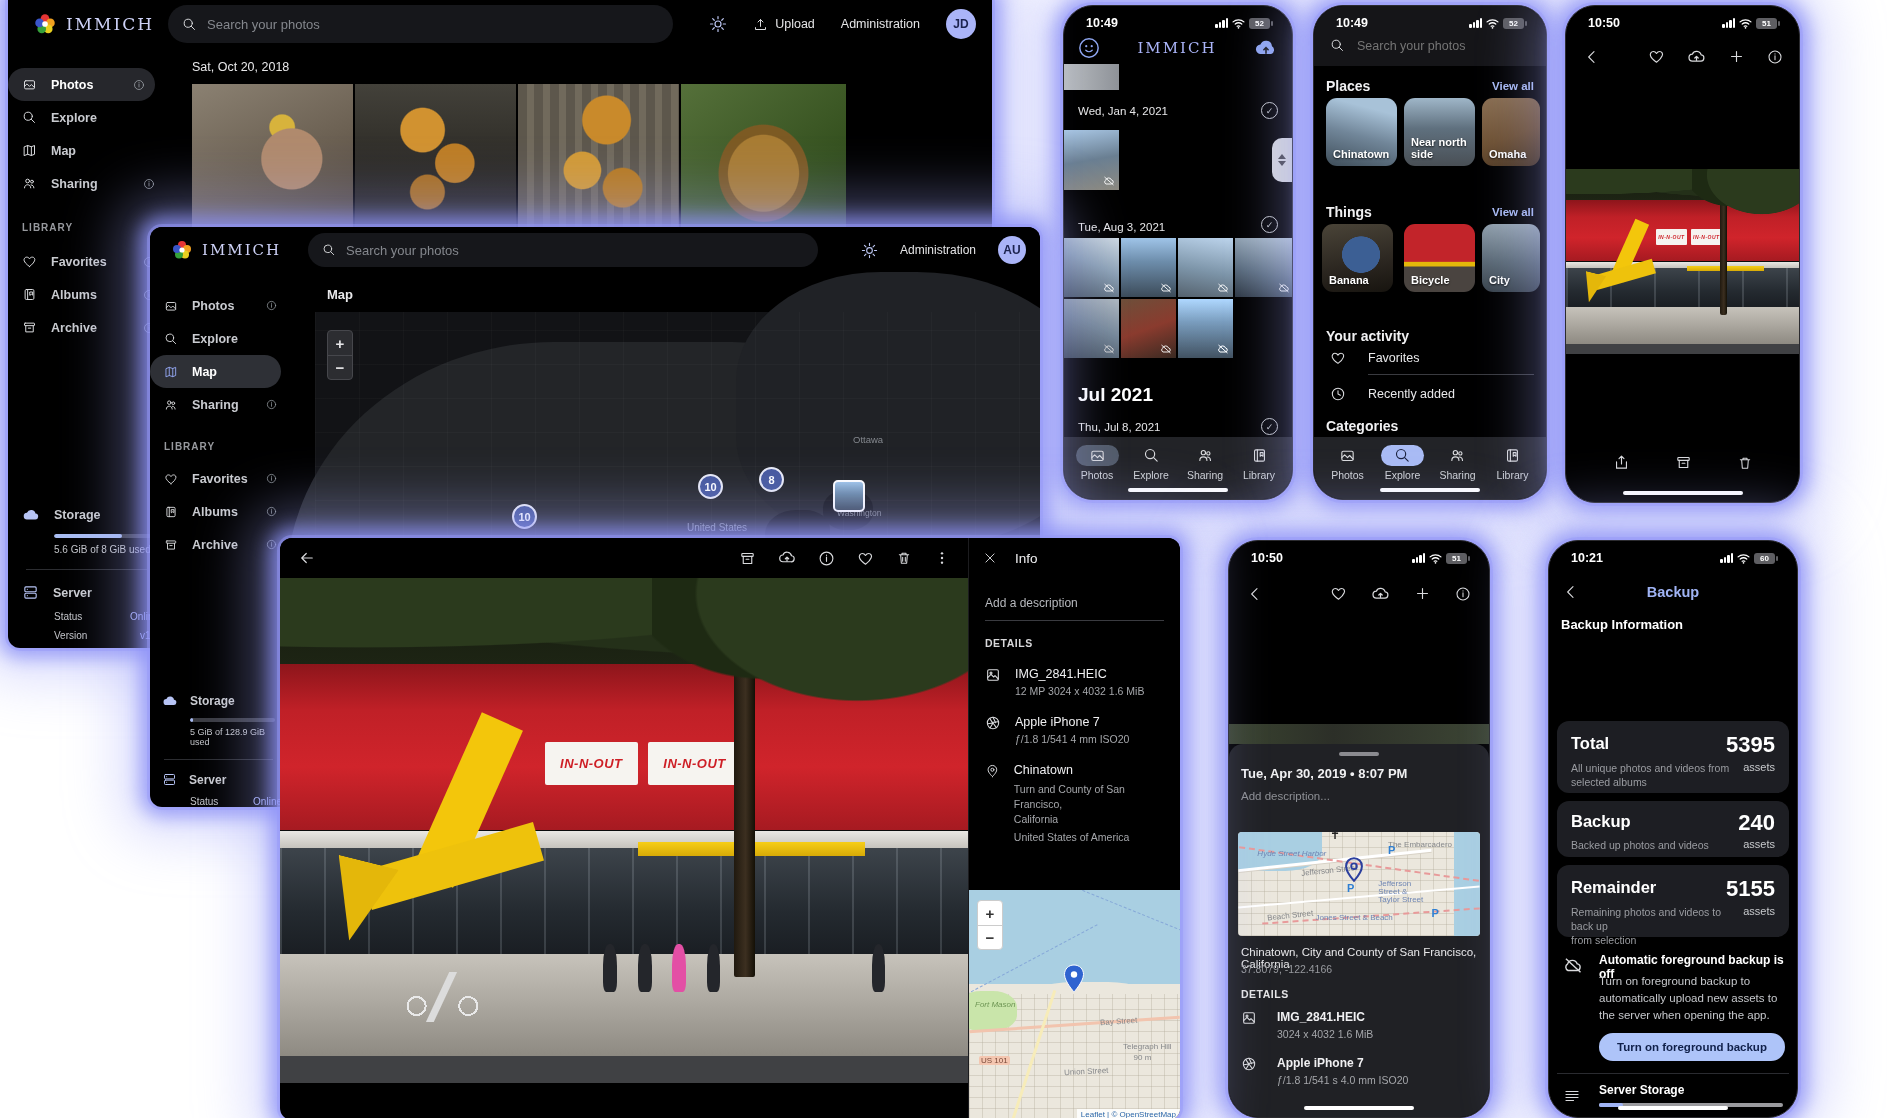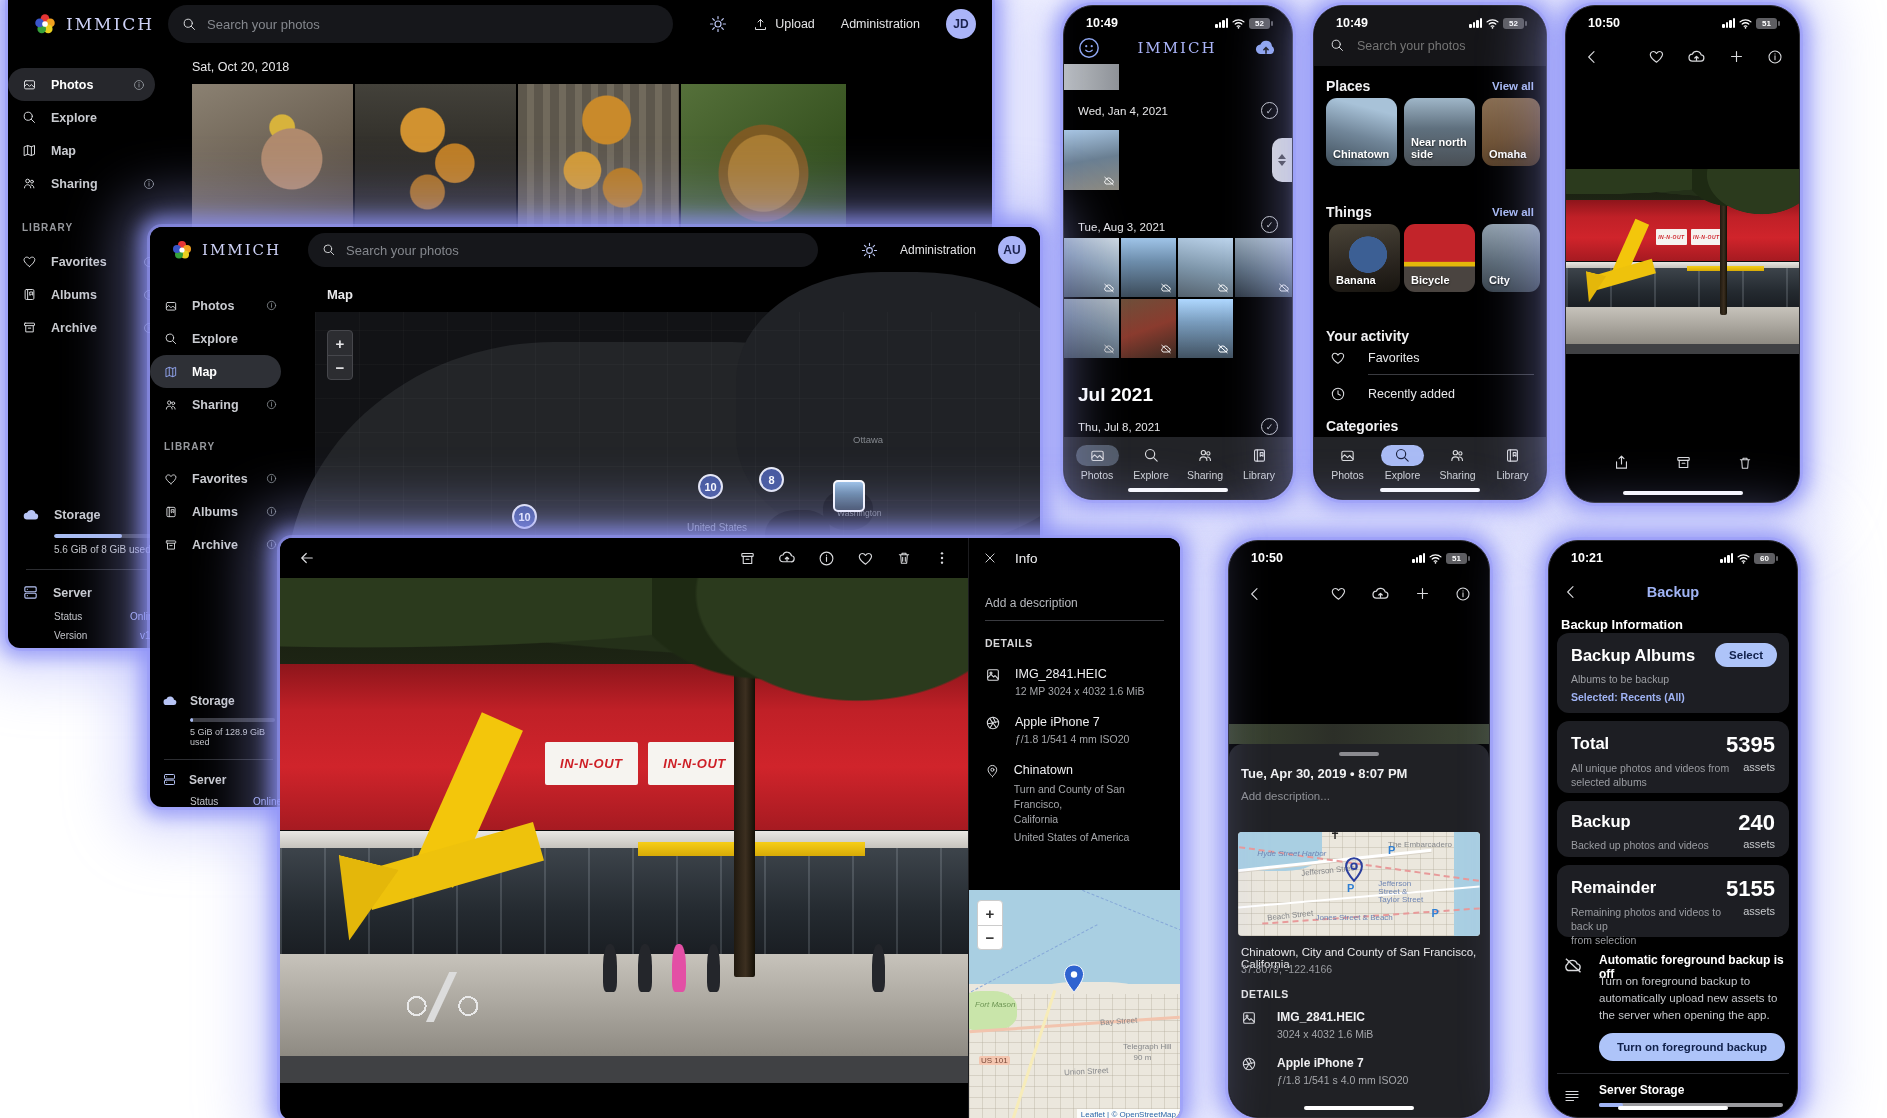--- a/index.html
+++ b/index.html
@@ -741,21 +741,21 @@
     <div class="pcard" style="left:90px;top:92px;background:linear-gradient(180deg,#9fb6c8,#5f707e 45%,#494f55);">
         <span>Near north side</span>
       </div>
     <div class="pcard" style="left:168px;top:92px;width:58px;background:linear-gradient(160deg,#8a6f52,#6e5133 55%,#44311d);">
         <span>Omaha</span>
       </div>
     <div class="flex" style="position:absolute;left:12px;right:12px;top:198px;">
       <span class="sechead">Things</span>
       <span class="viewall" style="margin-left:auto;">View all</span>
     </div>
-    <div class="pcard" style="left:15px;top:218px;background:radial-gradient(ellipse at 55% 45%,#3c5f94 0 34%,rgba(0,0,0,0) 35%),linear-gradient(170deg,#4a4438,#2b2620 60%,#17140f);align-items:flex-end;">
+    <div class="pcard" style="left:8px;top:218px;background:radial-gradient(ellipse at 55% 45%,#3c5f94 0 34%,rgba(0,0,0,0) 35%),linear-gradient(170deg,#4a4438,#2b2620 60%,#17140f);align-items:flex-end;">
         <span>Banana</span>
       </div>
     <div class="pcard" style="left:90px;top:218px;background:linear-gradient(180deg,#c2242a 55%,#e4b70a 56% 62%,#4a4440 63%);text-align:center;">
         <span>Bicycle</span>
       </div>
     <div class="pcard" style="left:168px;top:218px;width:58px;background:linear-gradient(185deg,#97a6b2,#5e6d79 55%,#39434c);">
         <span>City</span>
       </div>
     <div class="abs sechead" style="left:12px;top:322px;">Your activity</div>
     <div class="flex" style="position:absolute;left:16px;top:344px;gap:22px;">
@@ -1015,26 +1015,20 @@
       </span>
     </div>
     <div class="flex" style="position:absolute;left:14px;right:14px;top:38px;height:26px;">
       <svg class="ic" width="16" height="16" viewBox="0 0 24 24">
           <path d="M15 4l-8 8 8 8"></path>
         </svg>
       <span style="margin:0 auto;font-size:14.5px;font-weight:bold;color:#9fb3f4;">Backup</span>
       <span style="width:16px;"></span>
     </div>
     <div class="abs" style="left:12px;top:76px;font-size:13px;font-weight:bold;color:#fff;">Backup Information</div>
-    <div class="bcard" style="top:92px;height:80px;">
-      <div class="abs" style="left:14px;top:13px;font-size:16.5px;font-weight:bold;color:#fff;">Backup Albums</div>
-      <button class="pillbtn abs" style="right:12px;top:10px;padding:6px 14px;font-size:11.5px;">Select</button>
-      <div class="abs" style="left:14px;top:40px;font-size:10.5px;color:#9d9fa4;">Albums to be backup</div>
-      <div class="abs" style="left:14px;top:58px;font-size:10.5px;font-weight:bold;color:#9fb3f4;">Selected: Recents (All)</div>
-    </div>
     <div class="bcard" style="top:180px;height:72px;">
       <div class="abs" style="left:14px;top:13px;font-size:16.5px;font-weight:bold;color:#fff;">Total</div>
       <div class="statnum abs" style="right:14px;top:11px;">5395</div>
       <div class="subgray abs" style="left:14px;top:40px;"><span>All unique photos and videos from</span><br><span>selected albums</span></div>
       <div class="statunit abs" style="right:14px;top:40px;">assets</div>
     </div>
     <div class="bcard" style="top:260px;height:56px;">
       <div class="abs" style="left:14px;top:11px;font-size:16.5px;font-weight:bold;color:#fff;">Backup</div>
       <div class="statnum abs" style="right:14px;top:9px;">240</div>
       <div class="subgray abs" style="left:14px;top:37px;">Backed up photos and videos</div>

